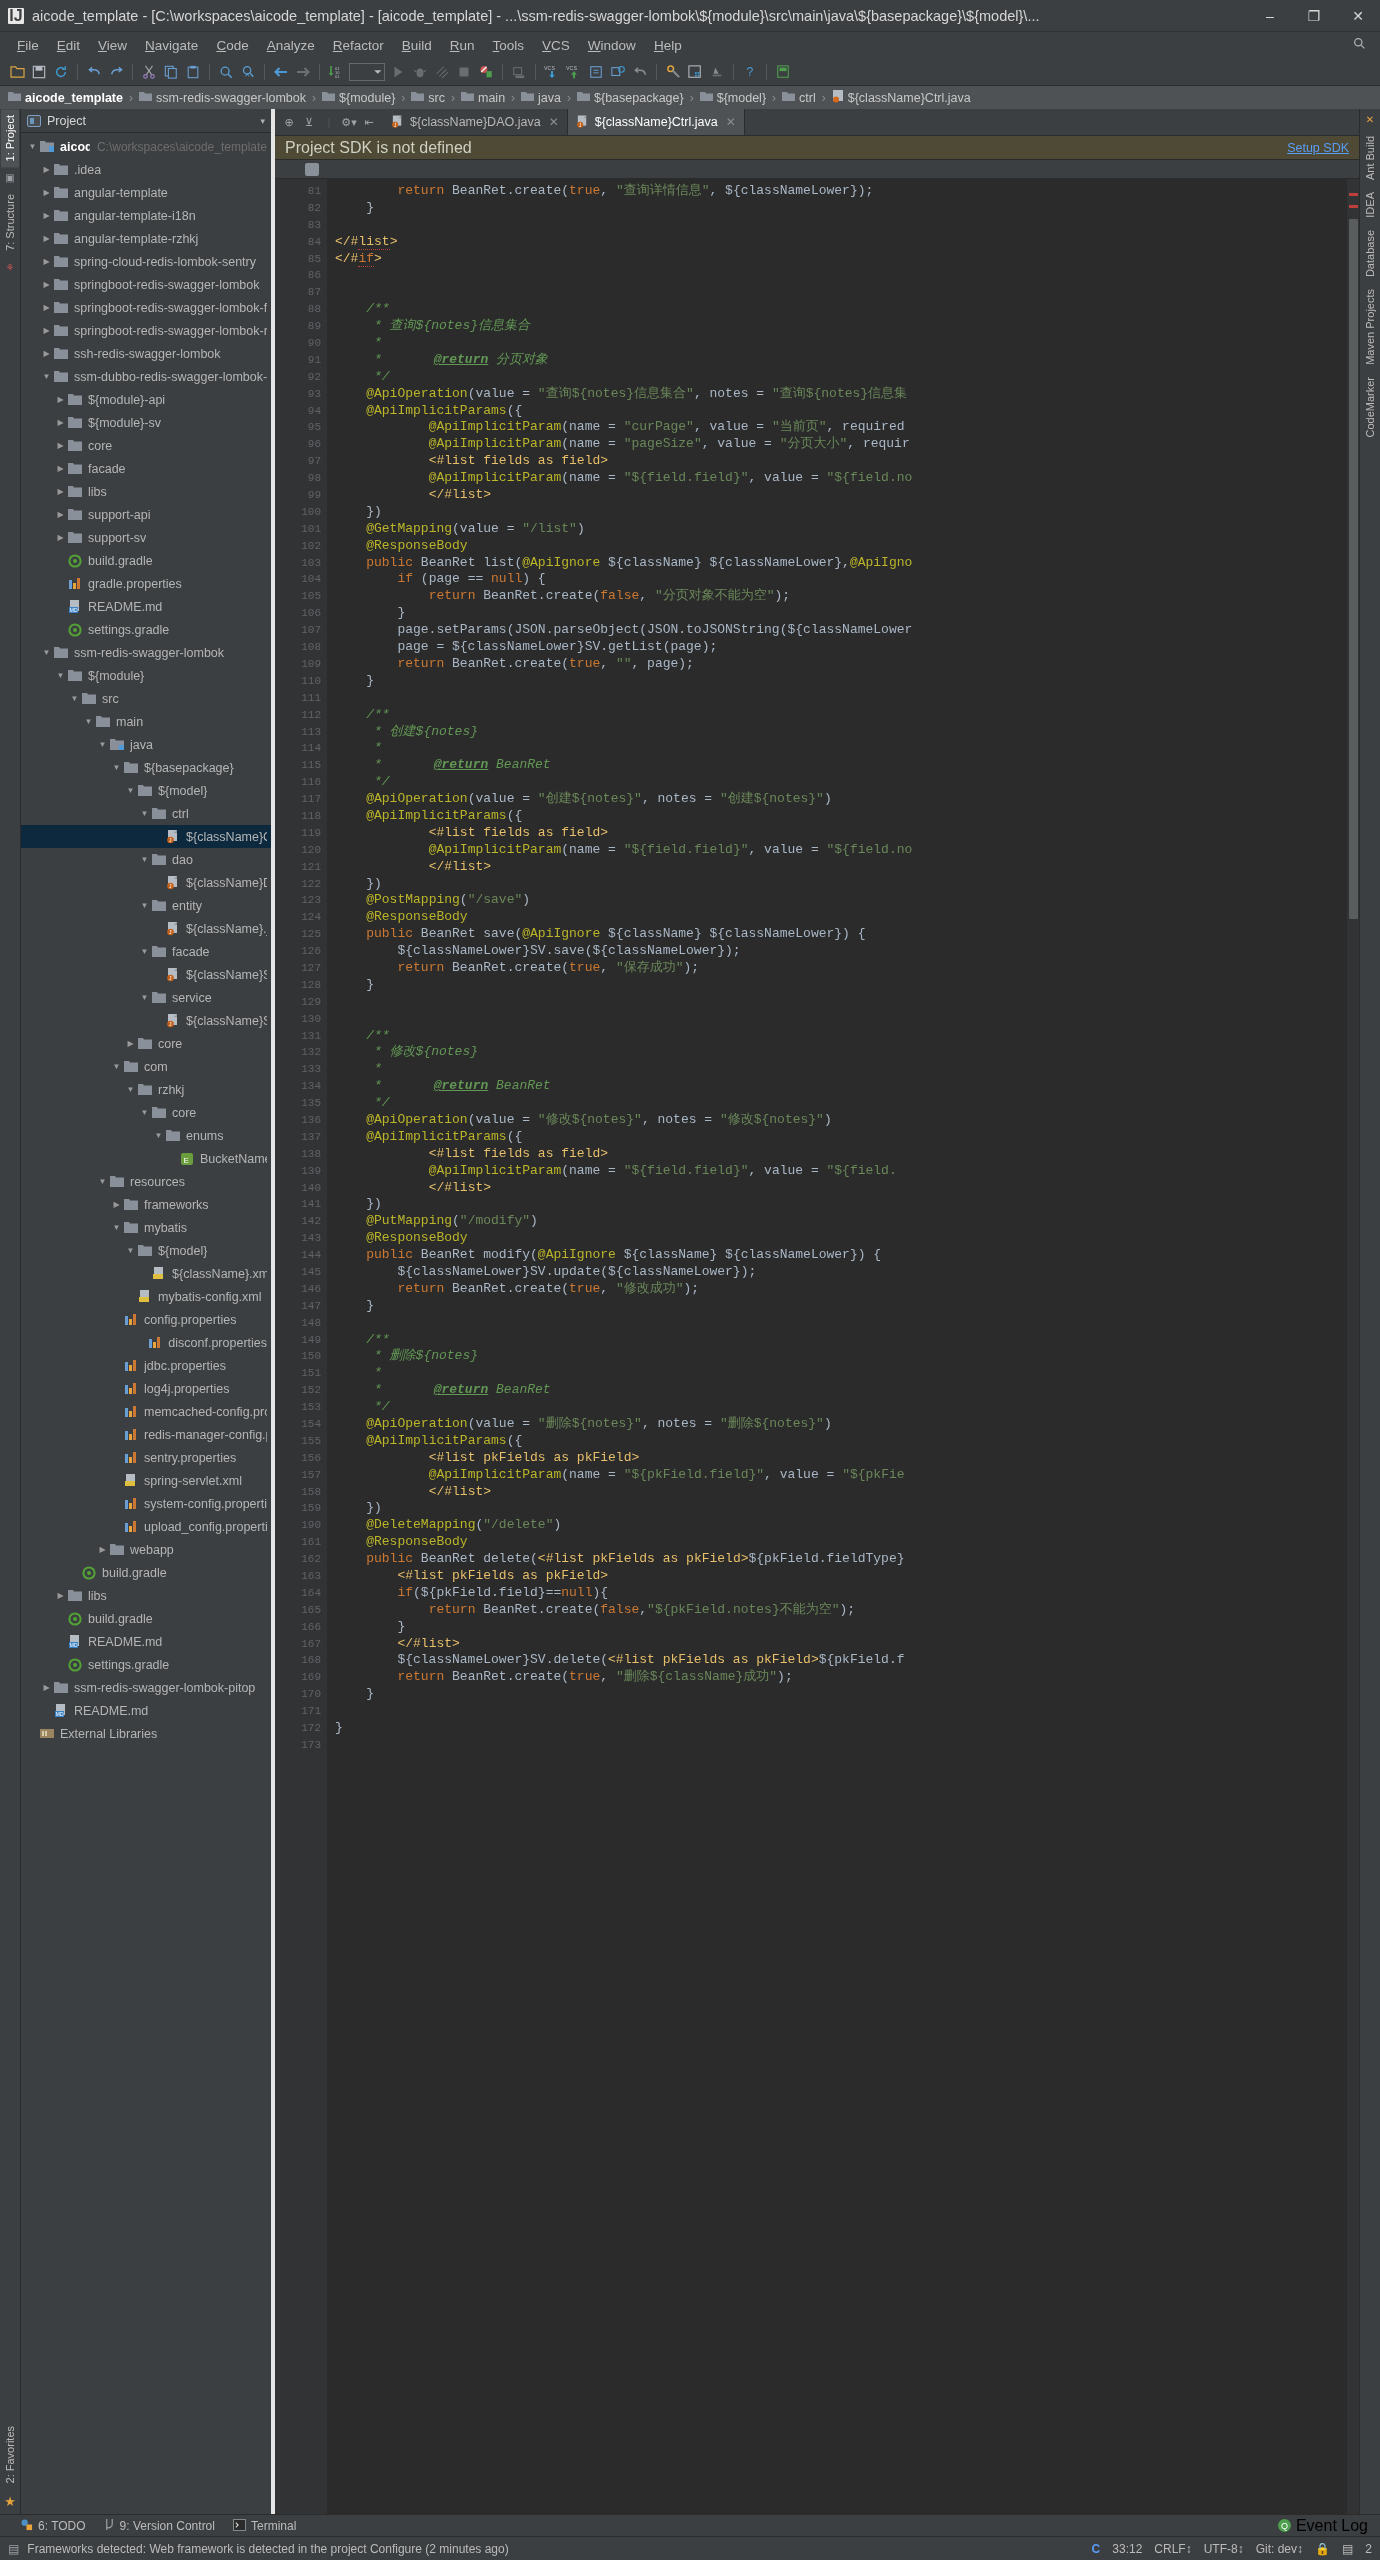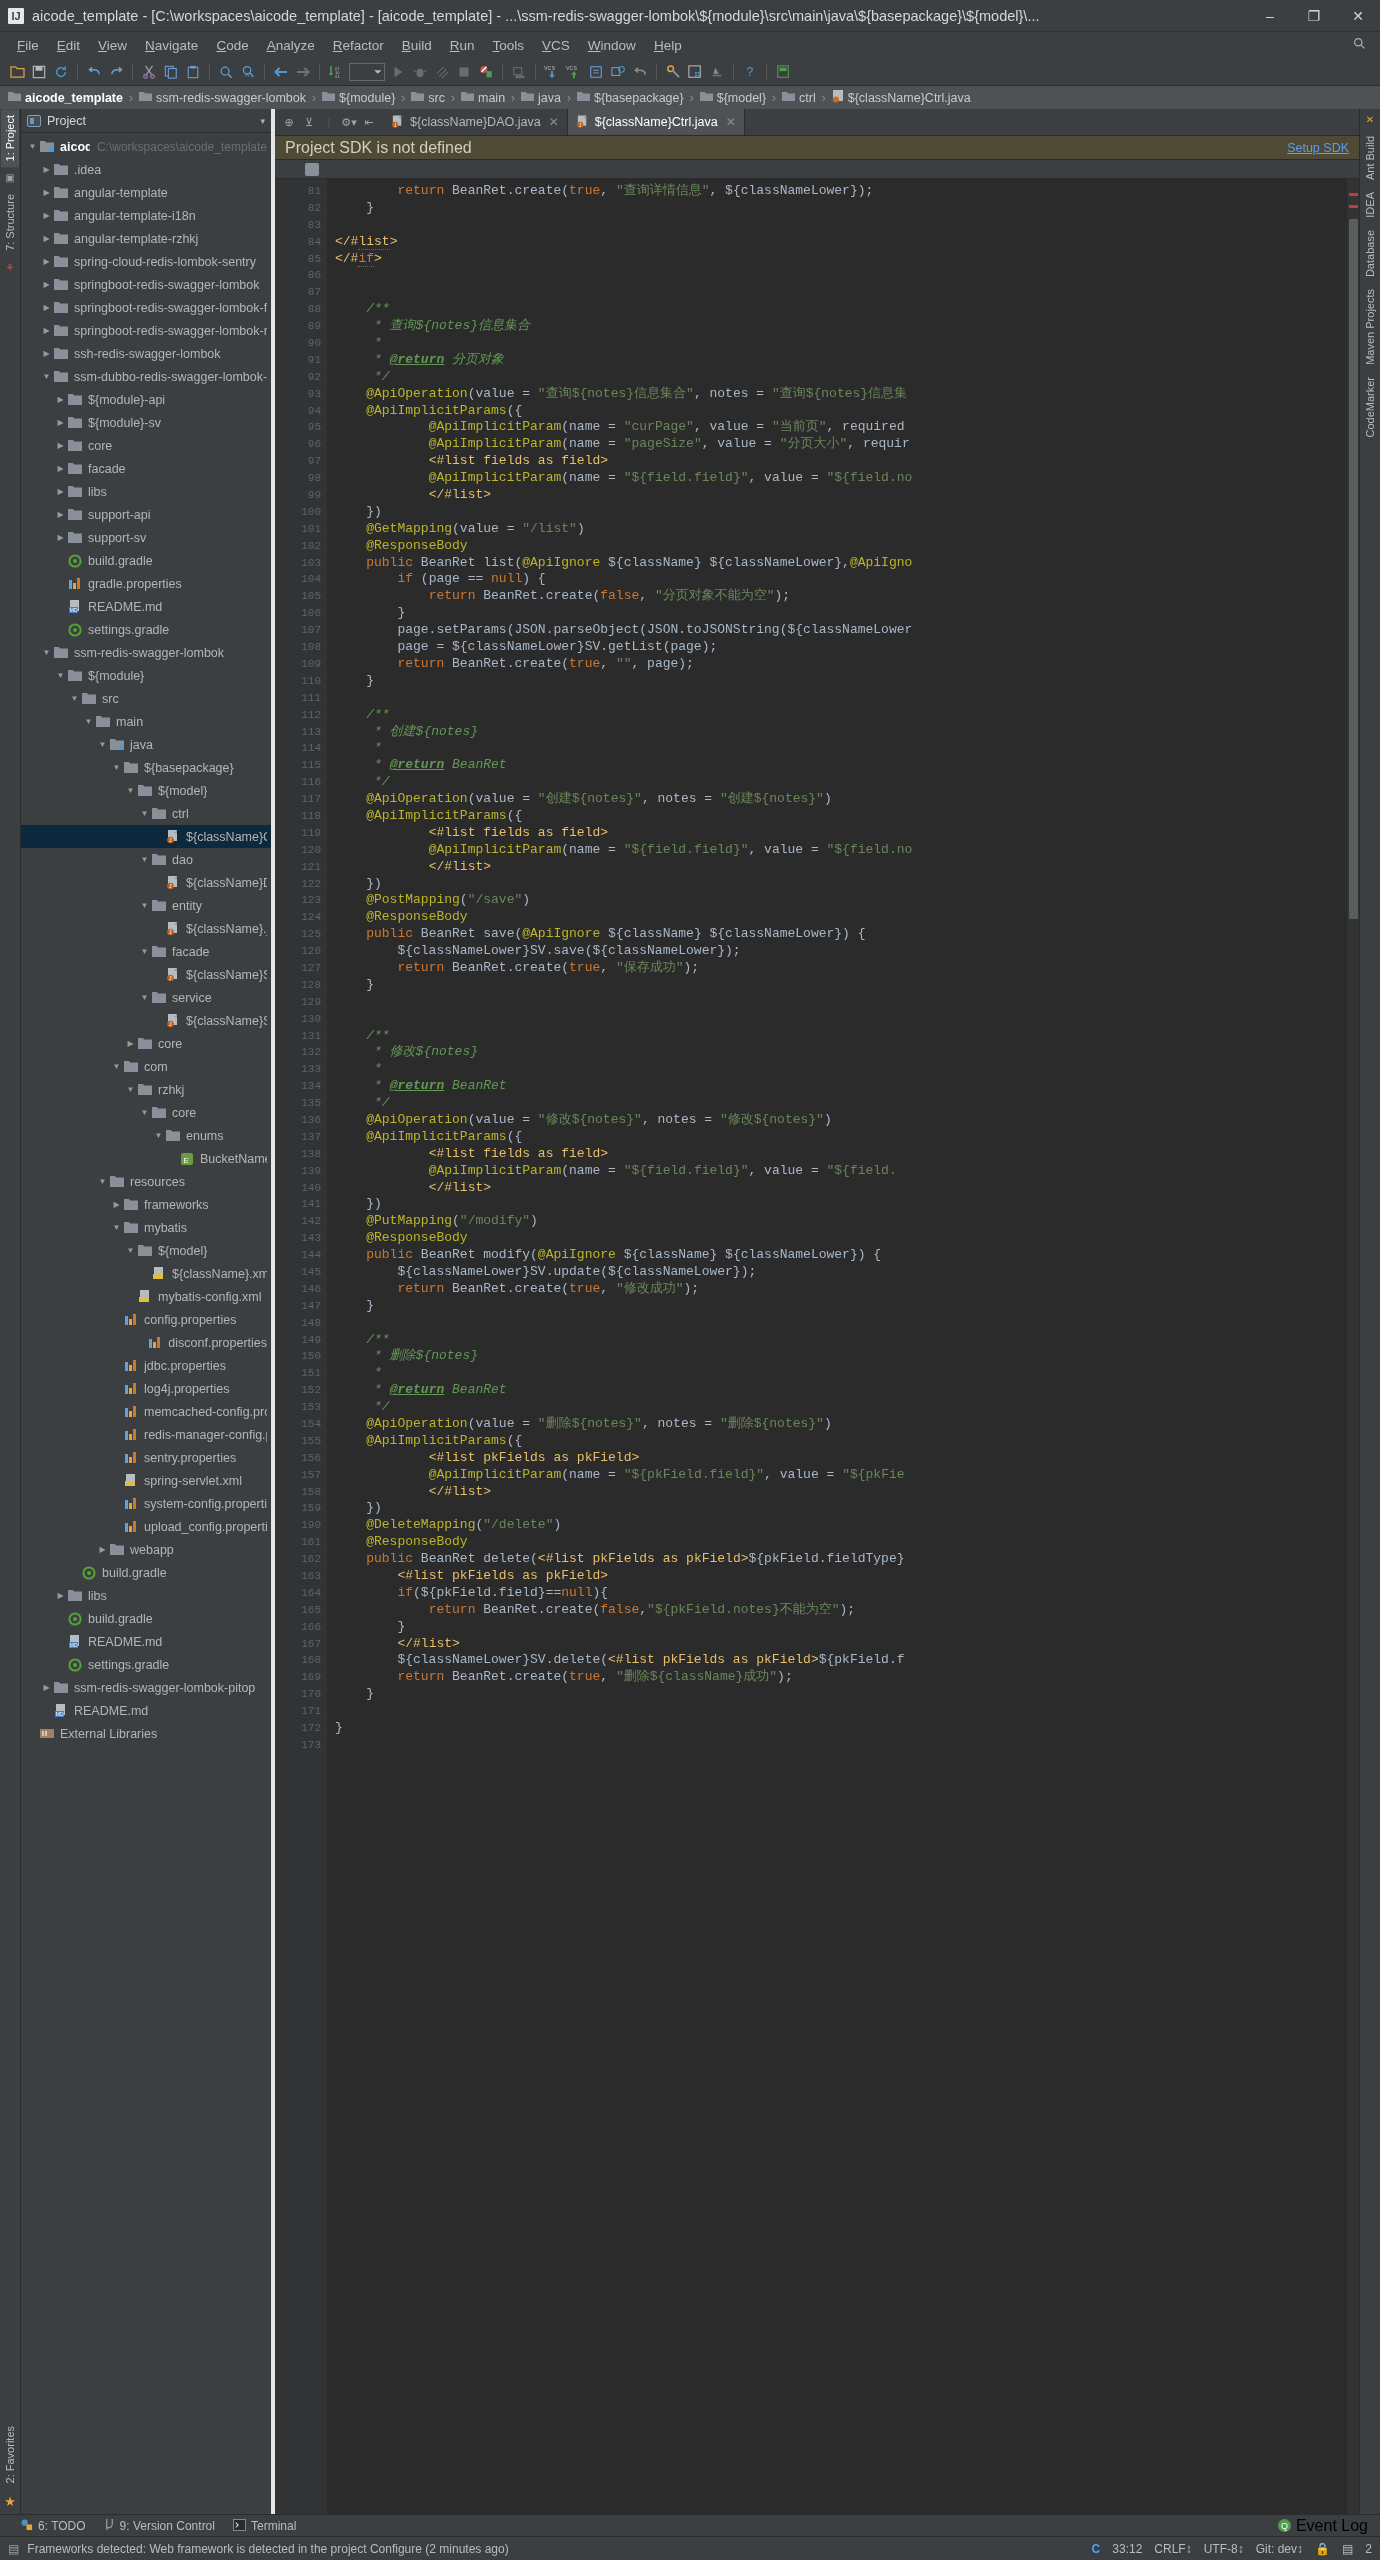--- a/index.html
+++ b/index.html
@@ -10,21 +10,21 @@
     overflow:hidden;
   }
   .ide { width:1380px; height:2560px; display:flex; flex-direction:column; background:#3c3f41; }
 
   
   .titlebar {
     height:32px; background:#3c3f41; display:flex; align-items:center;
     border-bottom:1px solid #323232; flex:none;
   }
   .title-ico { width:16px; height:16px; margin:0 8px 0 8px; flex:none;
-     background:#e8e8e8; color:#3c3f41; font-size:11px; font-weight:bold;
+     background:#e8e8e8; color:#3c3f41; font-size:16px; font-weight:bold;
      display:flex; align-items:center; justify-content:center; border-radius:1px;}
   .title-text { font-size:14.5px; color:#d6d6d6; white-space:nowrap; overflow:hidden; flex:1;}
   .win-btns { display:flex; align-items:center; margin-left:auto; }
   .win-btn { width:44px; height:32px; display:flex; align-items:center; justify-content:center;
      color:#d6d6d6; font-size:14px; }
 
   
   .menubar { height:26px; background:#3c3f41; display:flex; align-items:center;
      padding-left:8px; flex:none; position:relative;}
   .menu-item { font-size:13.5px; color:#bbbbbb; padding:2px 9px; white-space:nowrap; }
@@ -107,21 +107,21 @@
   .gutter div { height:16.9px; line-height:16.9px; padding-right:6px;}
   .codearea { flex:1; min-width:0; overflow:hidden; position:relative;
      font-family:"Liberation Mono", monospace; font-size:13px; padding-top:4px;
      background:#2b2b2b; white-space:pre;}
   .codearea .ln { height:16.9px; line-height:16.9px; padding-left:8px; color:#a9b7c6;}
   .kw { color:#cc7832;margin-top:40px; }
   .an { color:#bbb529; }
   .str { color:#6a8759; }
   .cm { color:#629755; font-style:italic; }
   .tagk { color:#e8bf6a; }
-  .jdtag { color:#629755; font-weight:bold; text-decoration:underline; font-style:italic;}
+  .jdtag { color:#629755; font-weight:bold; text-decoration:underline; font-style:italic;margin-left:44px;}
   .squiggle { border-bottom:1px dotted #bc3f3c; }
 
   
   .markstrip { width:12px; background:#313335; flex:none; position:relative;}
   .markstrip .mk { position:absolute; right:1px; width:9px; height:3px;}
   .rightstrip { width:21px; background:#3c3f41; display:flex; flex-direction:column;
      align-items:center; border-left:1px solid #2b2b2b; flex:none;}
 
   
   .vscroll { position:absolute; right:0; top:0; width:12px; height:100%; }

